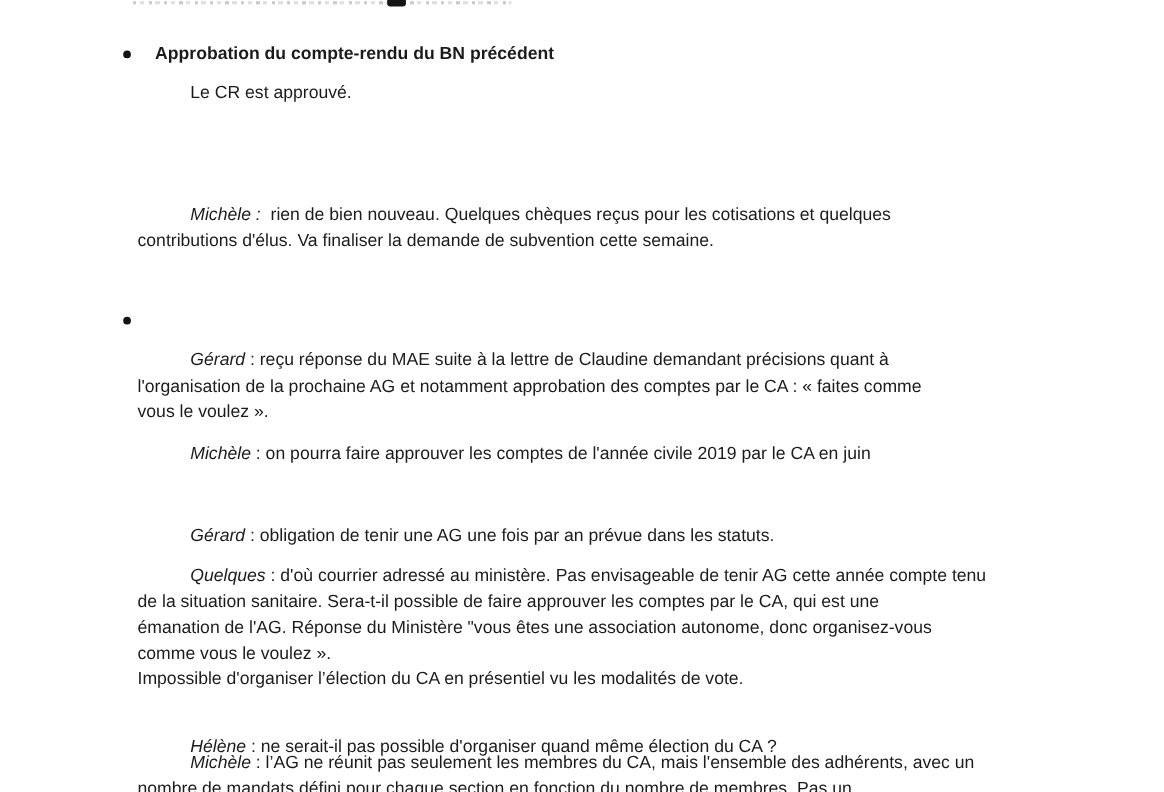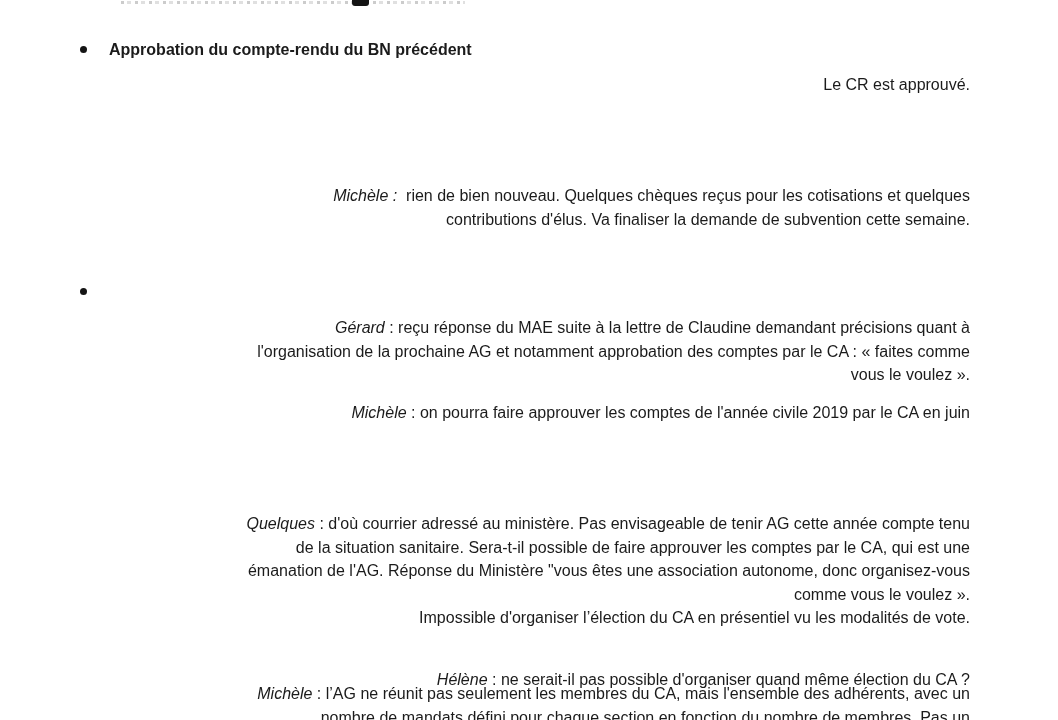--- a/index.html
+++ b/index.html
@@ -30,41 +30,40 @@
   .fragment .blob {
     position: absolute;
     top: 0; left: 231px;
     width: 17px; height: 6px;
     background: #141414;
     border-radius: 0 0 3px 3px;
   }
   .heading {
     position: absolute;
     left: 0;
-    padding-left: 80px;
+    padding-left: 112px;
     display: flex;
     align-items: flex-start;
     font-weight: 700;
   }
   .bullet {
     flex: 0 0 auto;
     width: 7px; height: 7px;
     margin-top: 8px;
     margin-right: 22px;
     border-radius: 50%;
     background: #141414;
   }
   .para {
     position: absolute;
     left: 125px;
     width: 845px;
     margin: 0;
-    text-align: right;
   }
-  .speaker { font-style: italic; }
+  .speaker { font-style: italic; margin-left: 48px; }
   .ptext { white-space: pre-wrap; }
 </style>
 </head>
 <body>
 
 <div class="page">
 
   <div class="fragment">
     <span class="dashes"></span>
     <span class="blob"></span>
@@ -83,20 +82,21 @@
     <span class="bullet"></span>
   </div>
 
   <p class="para" style="top:316px"><i class="speaker">Gérard</i><span class="ptext"> : reçu réponse du MAE suite à la lettre de Claudine demandant précisions quant à
 l'organisation de la prochaine AG et notamment approbation des comptes par le CA : « faites comme
 vous le voulez ».</span></p>
 
   <p class="para" style="top:401px"><i class="speaker">Michèle</i><span class="ptext"> : on pourra faire approuver les comptes de l'année civile 2019 par le CA en juin</span></p>
 
 
+  <p class="para" style="top:476px"><i class="speaker">Gérard</i><span class="ptext"> : obligation de tenir une AG une fois par an prévue dans les statuts.</span></p>
 
   <p class="para" style="top:512px"><i class="speaker">Quelques</i><span class="ptext"> : d'où courrier adressé au ministère. Pas envisageable de tenir AG cette année compte tenu
 de la situation sanitaire. Sera-t-il possible de faire approuver les comptes par le CA, qui est une
 émanation de l'AG. Réponse du Ministère "vous êtes une association autonome, donc organisez-vous
 comme vous le voulez ».
 Impossible d'organiser l’élection du CA en présentiel vu les modalités de vote.</span></p>
 
   <p class="para" style="top:668px"><i class="speaker">Hélène</i><span class="ptext"> : ne serait-il pas possible d'organiser quand même élection du CA ?</span></p>
 
   <p class="para" style="top:682px"><i class="speaker">Michèle</i><span class="ptext"> : l’AG ne réunit pas seulement les membres du CA, mais l'ensemble des adhérents, avec un

